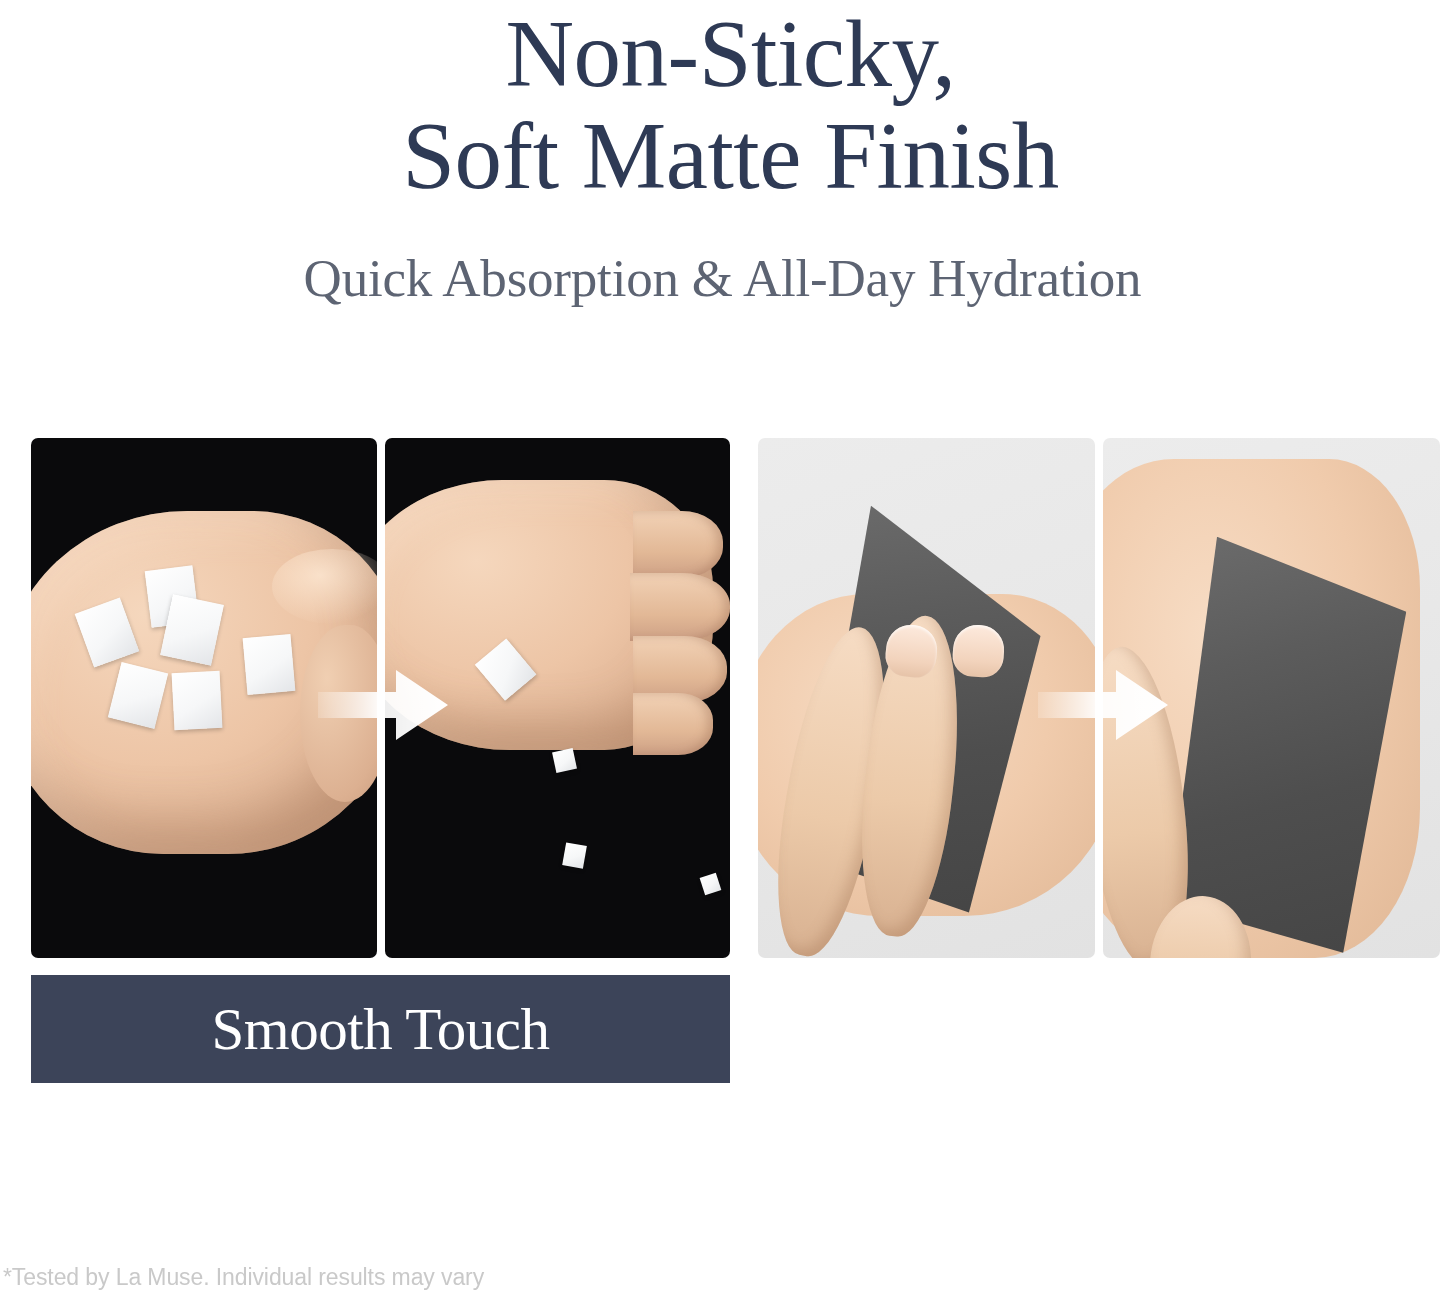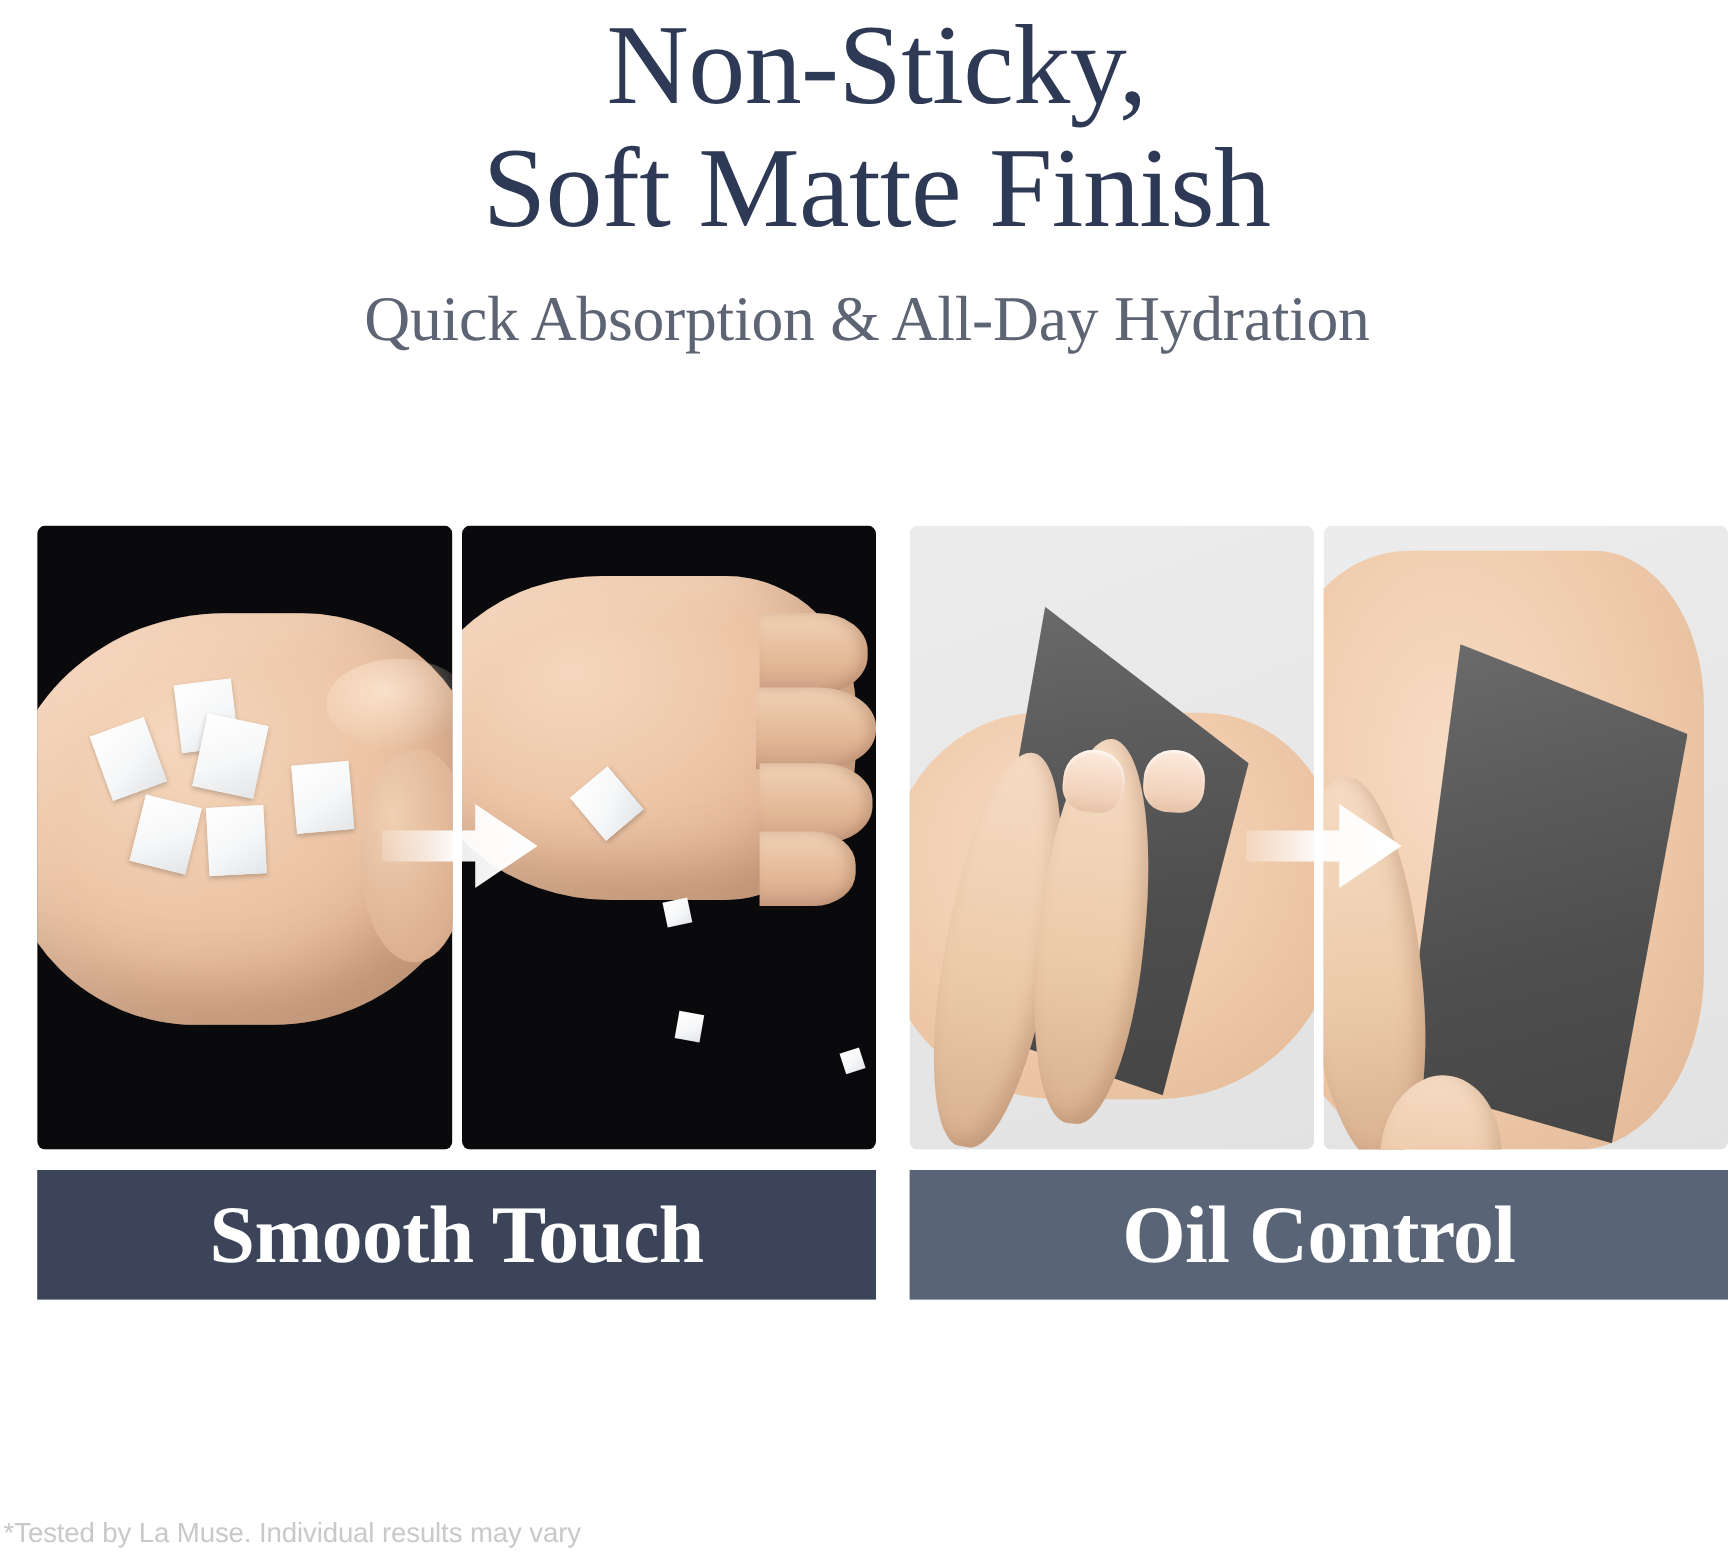--- a/index.html
+++ b/index.html
@@ -35,21 +35,21 @@
     padding-left: 16px;
   }
   .headline .line {
     display: block;
   }
   .subheadline {
     font-family: "Liberation Serif", serif;
     color: #5d6473;
     font-size: 53px;
     line-height: 1.1;
-    margin: 0;
+    margin: 12px;
     padding-top: 30px;
     font-weight: 400;
     letter-spacing: -0.2px;
   }
 
   
   .panels {
     position: absolute;
     top: 438px;
     left: 31px;
@@ -175,23 +175,23 @@
     height: 108px;
     display: flex;
     align-items: center;
     justify-content: center;
   }
   .bar-left  { width: 699px; background: #3c4459; }
   .bar-right { width: 682px; background: #5a6477; margin-left: 28px; }
   .bar-label {
     font-family: "Liberation Serif", serif;
     color: #ffffff;
-    font-size: 68px;
+    font-size: 59px;
     line-height: 1;
-    font-weight: 700;
+    font-weight: 400;
     letter-spacing: -0.5px;
   }
 
   
   .footer {
     position: absolute;
     left: 3px;
     top: 1264px;
     font-family: "Liberation Sans", sans-serif;
     font-size: 23px;
@@ -294,18 +294,15 @@
         <path d="M0,26 L78,26 L78,4 L130,39 L78,74 L78,52 L0,52 Z" fill="url(#arrFadeB)"></path>
       </svg>
     </div>
   </div>
 </div>
 
 <div class="bars">
   <div class="bar bar-left">
     <span class="bar-label">Smooth Touch</span>
   </div>
-  <div class="bar bar-right">
-    <span class="bar-label">Oil Control</span>
-  </div>
 </div>
 
 <div class="footer">*Tested by La Muse. Individual results may vary</div>
 
 </body></html>

